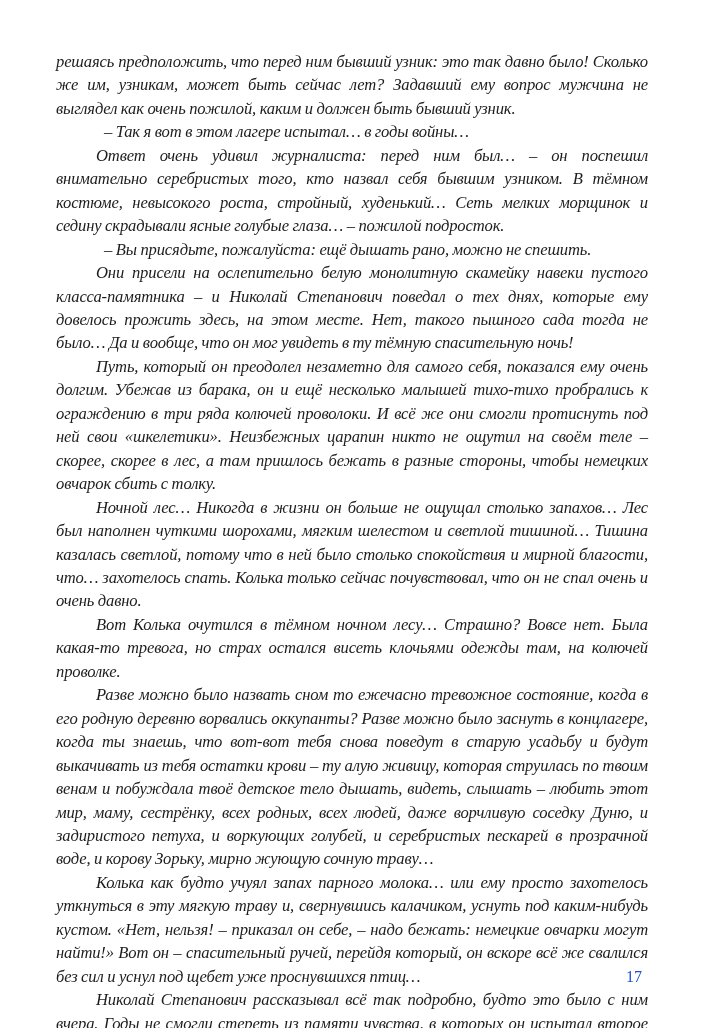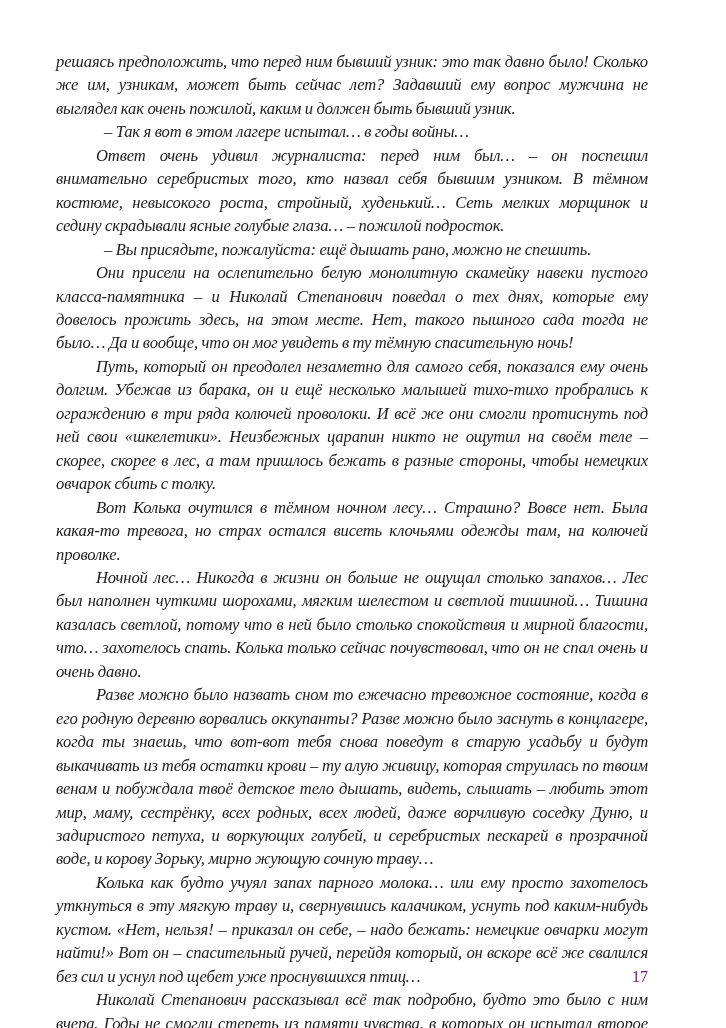--- a/index.html
+++ b/index.html
@@ -18,37 +18,37 @@
       word-spacing: -0.4px;
     }
     .page p { margin: 0; text-indent: 40px; text-align: justify; font-style: italic; }
     .page p.cont { text-indent: 0; }
     .page p.dialog { text-indent: 48px; }
     .page-number {
       position: absolute;
       left: 620px;
       top: 968px;
       width: 28px;
-      text-align: right;
+      text-align: center;
       font-family: "Liberation Serif", "DejaVu Serif", serif;
       font-size: 16px;
-      color: #701a75;
+      color: #1d4ed8;
     }
   </style>
 </head>
 <body>
 
 <div class="page">
   <p class="cont">решаясь предположить, что перед ним бывший узник: это так давно было! Сколько же им, узникам, может быть сейчас лет? Задавший ему вопрос мужчина не выглядел как очень пожилой, каким и должен быть бывший узник.</p>
   <p class="dialog">– Так я вот в этом лагере испытал… в годы войны…</p>
   <p>Ответ очень удивил журналиста: перед ним был… – он поспешил внимательно серебристых того, кто назвал себя бывшим узником. В тёмном костюме, невысокого роста, стройный, худенький… Сеть мелких морщинок и седину скрадывали ясные голубые глаза… – пожилой подросток.</p>
   <p class="dialog">– Вы присядьте, пожалуйста: ещё дышать рано, можно не спешить.</p>
   <p>Они присели на ослепительно белую монолитную скамейку навеки пустого класса-памятника – и Николай Степанович поведал о тех днях, которые ему довелось прожить здесь, на этом месте. Нет, такого пышного сада тогда не было… Да и вообще, что он мог увидеть в ту тёмную спасительную ночь!</p>
   <p>Путь, который он преодолел незаметно для самого себя, показался ему очень долгим. Убежав из барака, он и ещё несколько малышей тихо-тихо пробрались к ограждению в три ряда колючей проволоки. И всё же они смогли протиснуть под ней свои «шкелетики». Неизбежных царапин никто не ощутил на своём теле – скорее, скорее в лес, а там пришлось бежать в разные стороны, чтобы немецких овчарок сбить с толку.</p>
+  <p>Ночной лес… Никогда в жизни он больше не ощущал столько запахов… Лес был наполнен чуткими шорохами, мягким шелестом и светлой тишиной… Тишина казалась светлой, потому что в ней было столько спокойствия и мирной благости, что… захотелось спать. Колька только сейчас почувствовал, что он не спал очень и очень давно.</p>
   <p>Вот Колька очутился в тёмном ночном лесу… Страшно? Вовсе нет. Была какая-то тревога, но страх остался висеть клочьями одежды там, на колючей проволке.</p>
-  <p>Ночной лес… Никогда в жизни он больше не ощущал столько запахов… Лес был наполнен чуткими шорохами, мягким шелестом и светлой тишиной… Тишина казалась светлой, потому что в ней было столько спокойствия и мирной благости, что… захотелось спать. Колька только сейчас почувствовал, что он не спал очень и очень давно.</p>
   <p>Разве можно было назвать сном то ежечасно тревожное состояние, когда в его родную деревню ворвались оккупанты? Разве можно было заснуть в концлагере, когда ты знаешь, что вот-вот тебя снова поведут в старую усадьбу и будут выкачивать из тебя остатки крови – ту алую живицу, которая струилась по твоим венам и побуждала твоё детское тело дышать, видеть, слышать – любить этот мир, маму, сестрёнку, всех родных, всех людей, даже ворчливую соседку Дуню, и задиристого петуха, и воркующих голубей, и серебристых пескарей в прозрачной воде, и корову Зорьку, мирно жующую сочную траву…</p>
   <p>Колька как будто учуял запах парного молока… или ему просто захотелось уткнуться в эту мягкую траву и, свернувшись калачиком, уснуть под каким-нибудь кустом. «Нет, нельзя! – приказал он себе, – надо бежать: немецкие овчарки могут найти!» Вот он – спасительный ручей, перейдя который, он вскоре всё же свалился без сил и уснул под щебет уже проснувшихся птиц…</p>
   <p>Николай Степанович рассказывал всё так подробно, будто это было с ним вчера. Годы не смогли стереть из памяти чувства, в которых он испытал второе рождение. Видя, что журналист старается записать всё в блокнот, он излагал дорогие ему подробности, в которых – он понимал – был особый, важный смысл: это нужно людям.</p>
 
 </div>
 
 <div class="page-number">17</div>
 
 </body></html>

